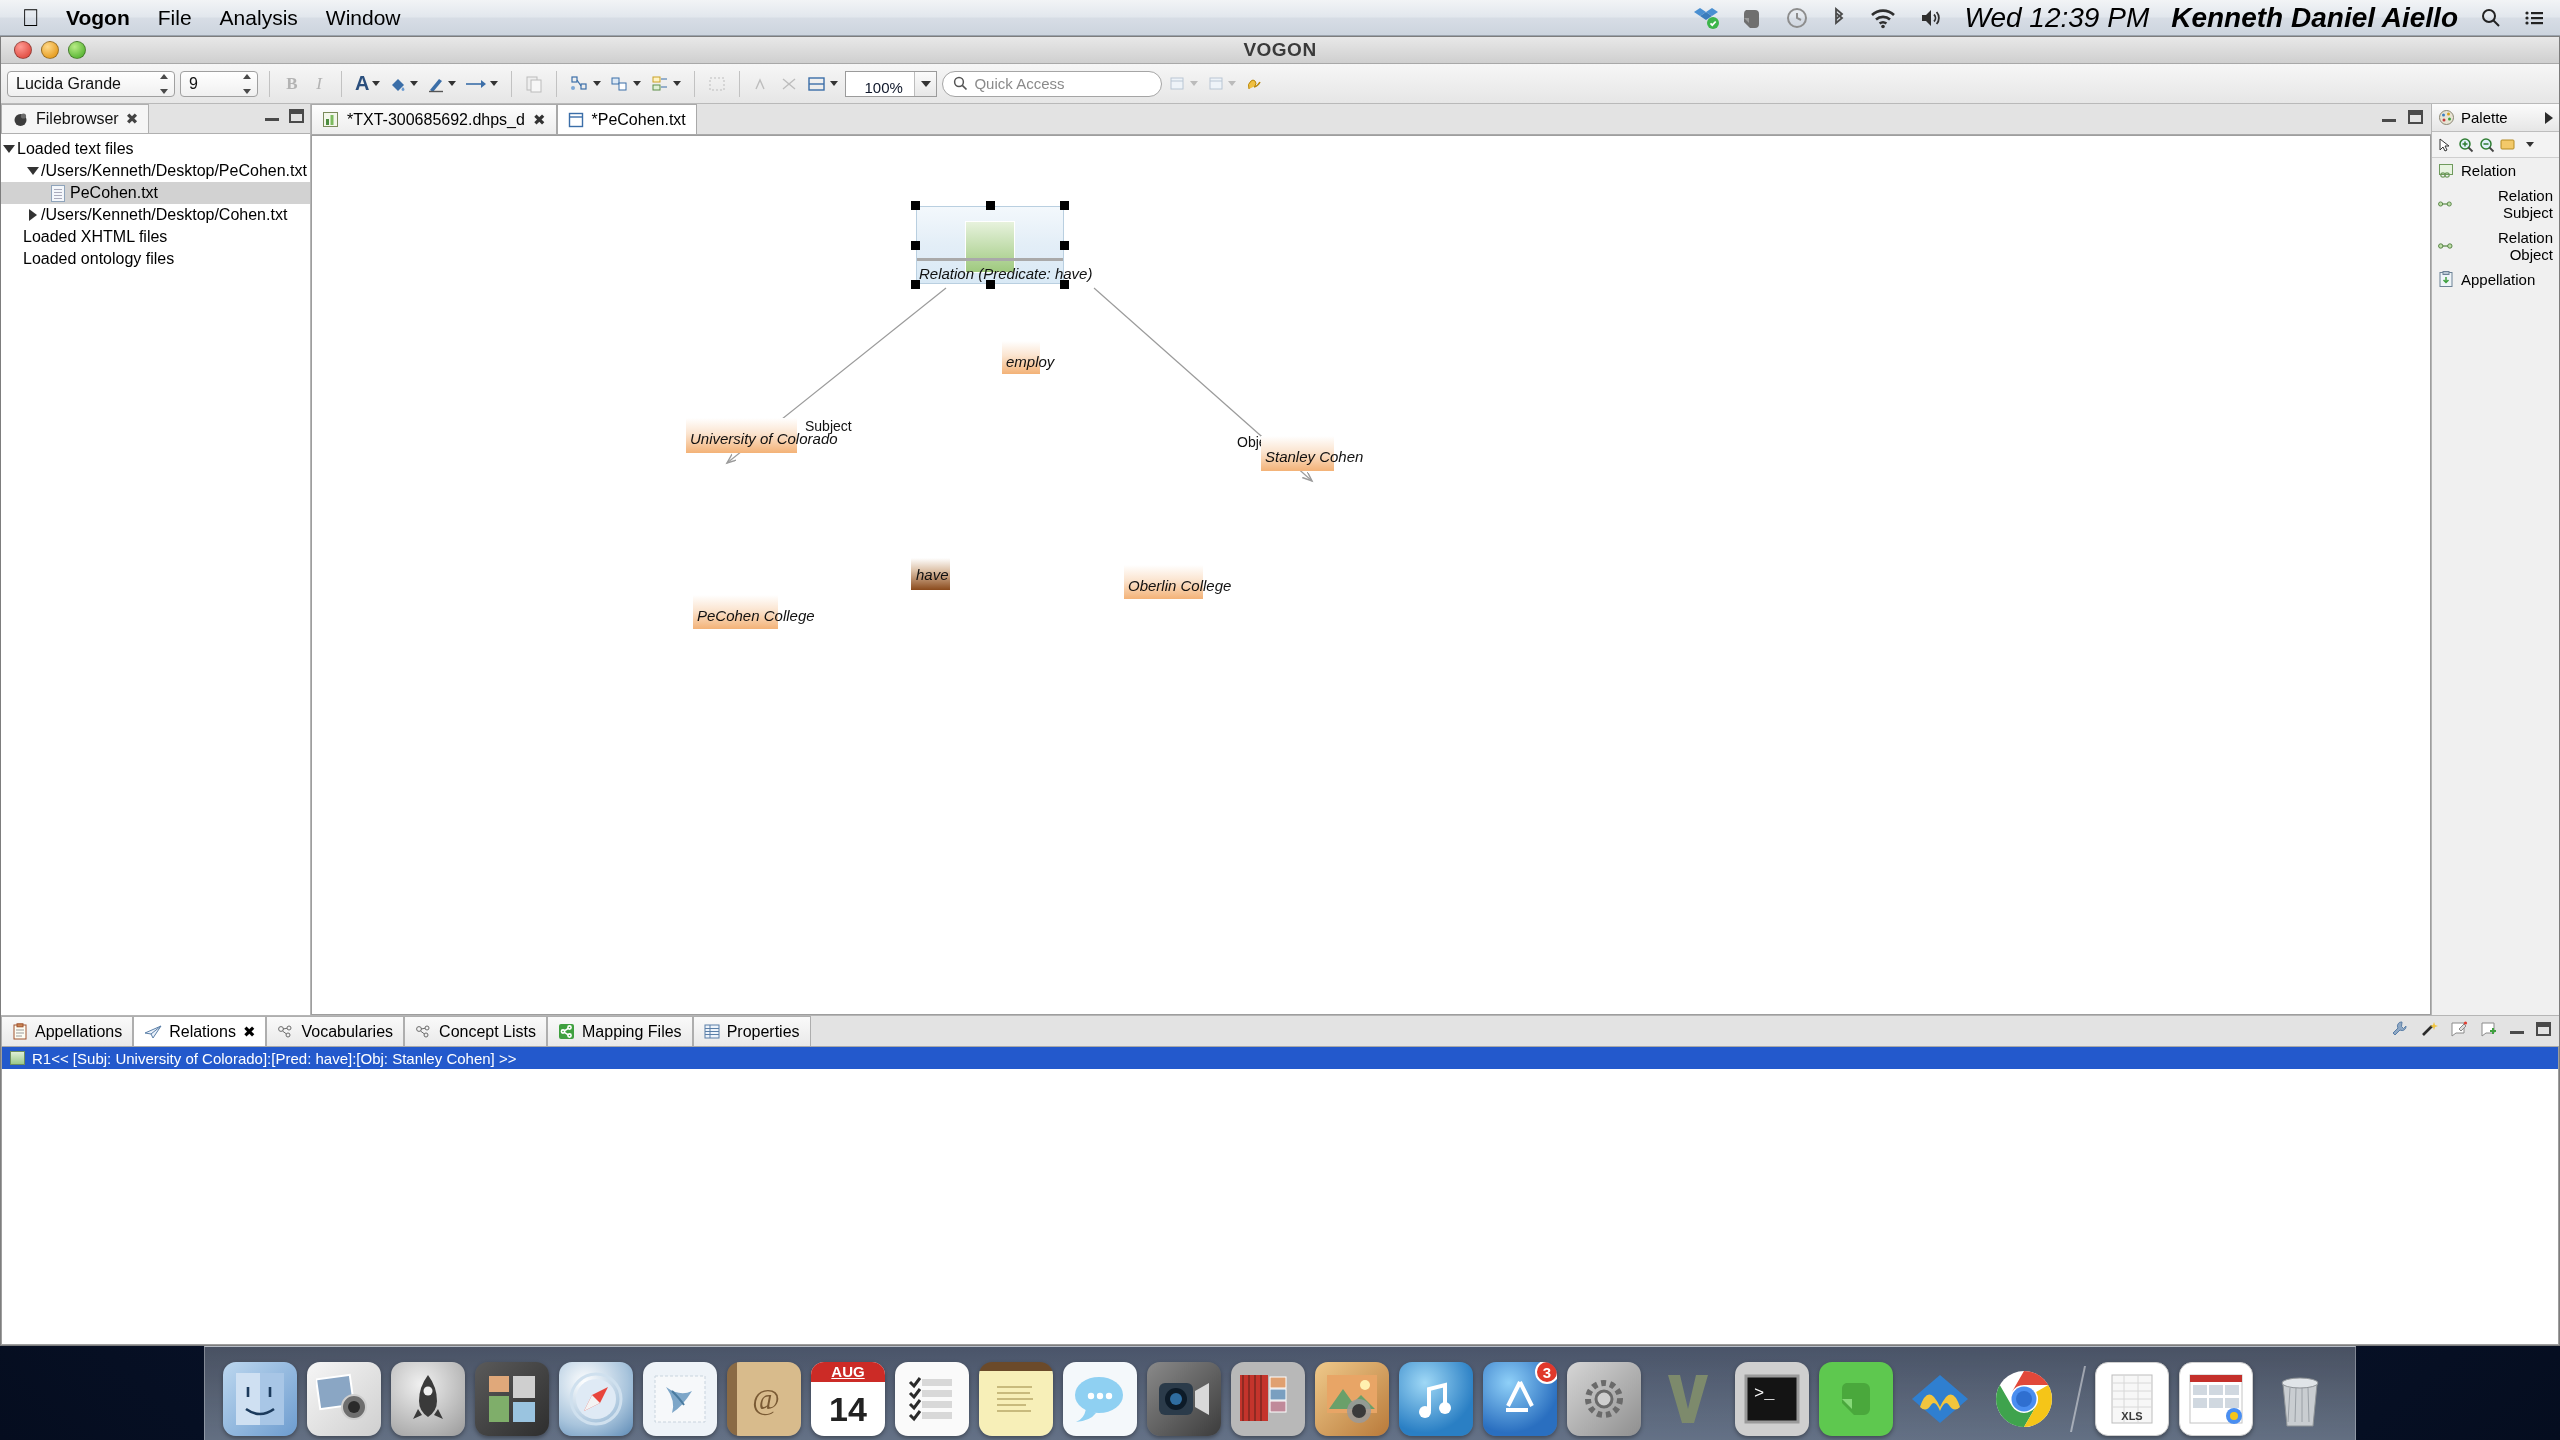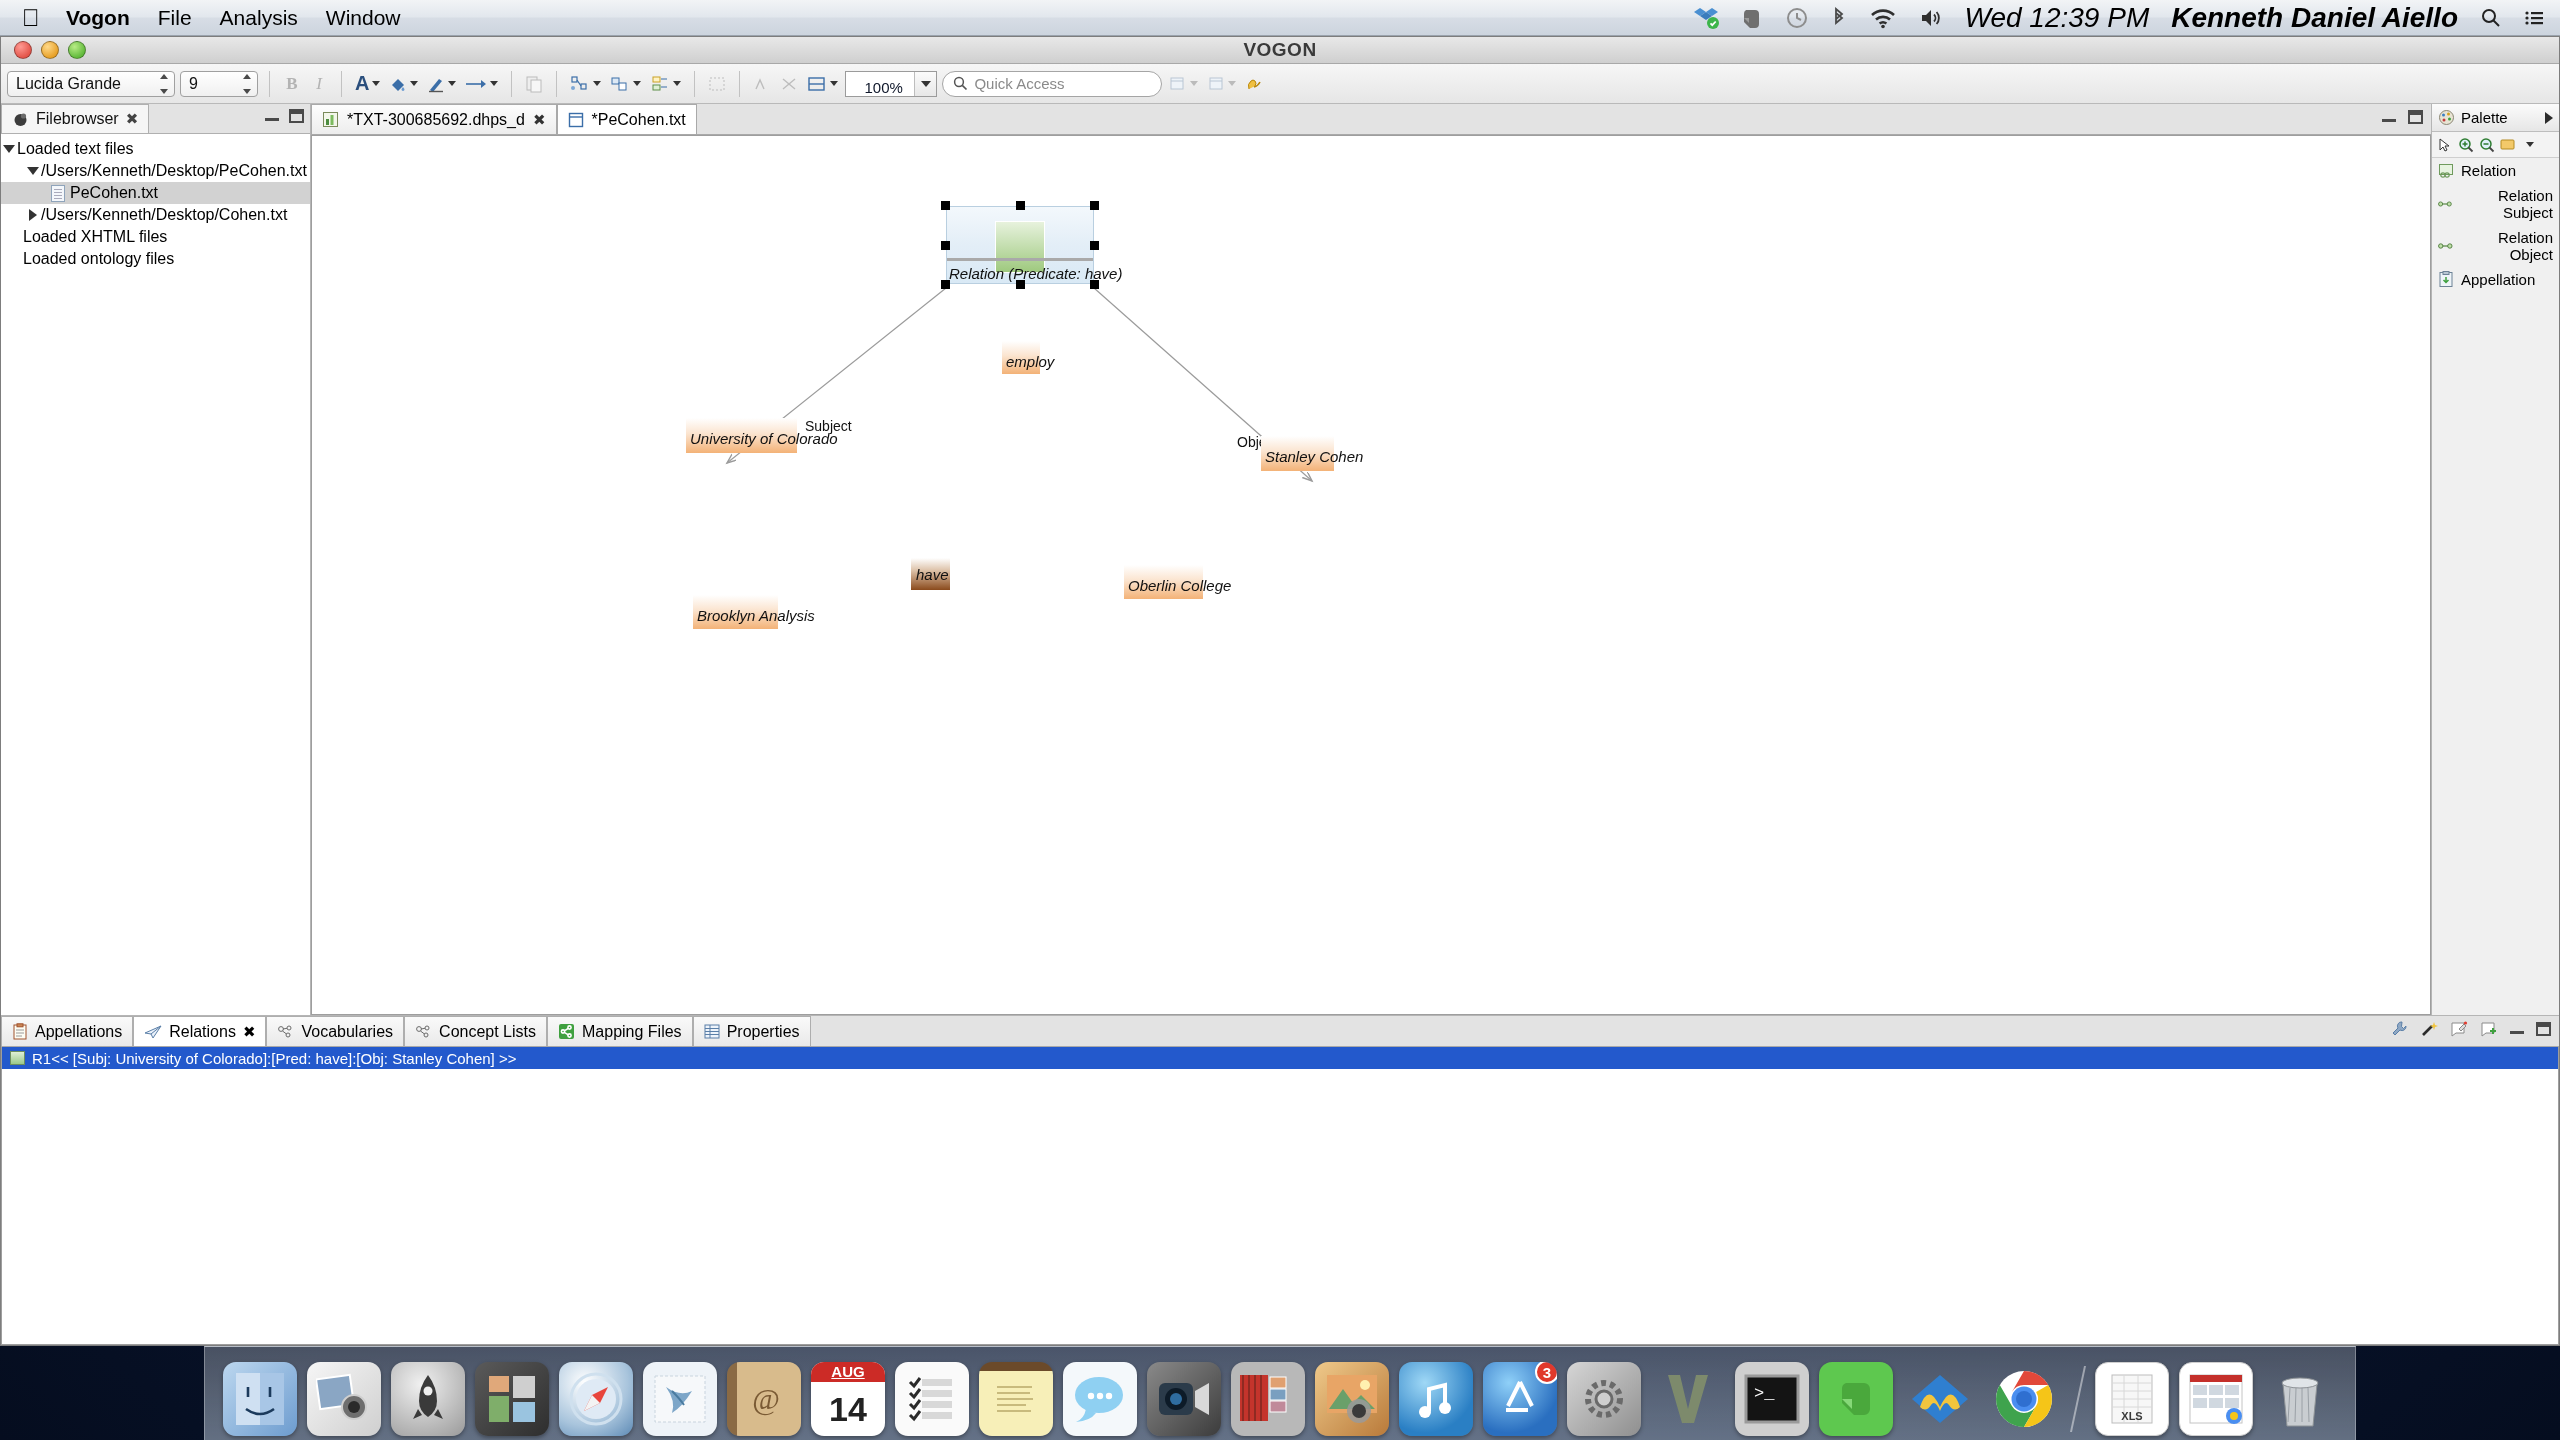--- a/index.html
+++ b/index.html
@@ -502,21 +502,21 @@
                 <path d="M0,0 L8,3.2 L0,6.4" fill="none" stroke="#9b9b9b" stroke-width="1.2"></path>
               </marker>
             </defs>
             <line x1="634" y1="152" x2="415" y2="327" stroke="#9b9b9b" stroke-width="1.2" marker-end="url(#arw)"></line>
             <line x1="782" y1="152" x2="1000" y2="345" stroke="#9b9b9b" stroke-width="1.2" marker-end="url(#arw)"></line>
           </svg>
 
           <div class="edgelabel" style="left:493px; top:282px;">Subject</div>
           <div class="edgelabel" style="left:925px; top:298px;">Object</div>
 
-          <div class="relnode" style="left:634px; top:70px;text-decoration:underline;">
+          <div class="relnode" style="left:604px; top:70px;text-decoration:underline;">
             <div class="box">
               <div class="greensq"></div>
               <div class="divider"></div>
               <div class="caption">Relation (Predicate: have)</div>
             </div>
             <span class="handle" style="left:-5px;  top:-5px;"></span>
             <span class="handle" style="left:70px;  top:-5px;"></span>
             <span class="handle" style="left:144px; top:-5px;"></span>
             <span class="handle" style="left:-5px;  top:35px;"></span>
             <span class="handle" style="left:144px; top:35px;"></span>
@@ -535,21 +535,21 @@
 
           <div class="gnode orange" style="left:949px; top:300px; width:73px; height:35px;">
             <span>Stanley Cohen</span>
           </div>
 
           <div class="gnode brown" style="left:599px; top:422px; width:39px; height:32px; color:#111;">
             <span>have</span>
           </div>
 
           <div class="gnode orange" style="left:381px; top:459px; width:85px; height:34px;">
-            <span>Brooklyn Analysis</span>
+            <span>PeCohen College</span>
           </div>
 
           <div class="gnode orange" style="left:812px; top:429px; width:79px; height:34px;">
             <span>Oberlin College</span>
           </div>
         </div>
       </div>
 
       <div class="palette">
         <div class="palhdr">

